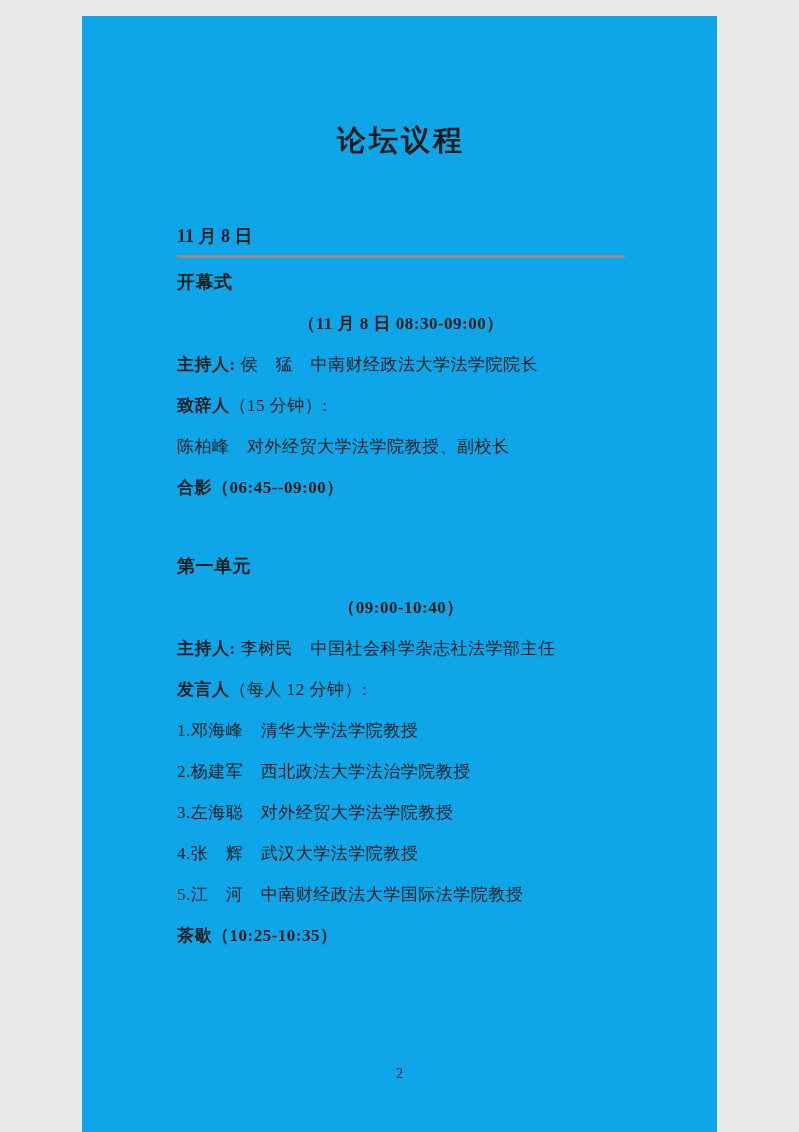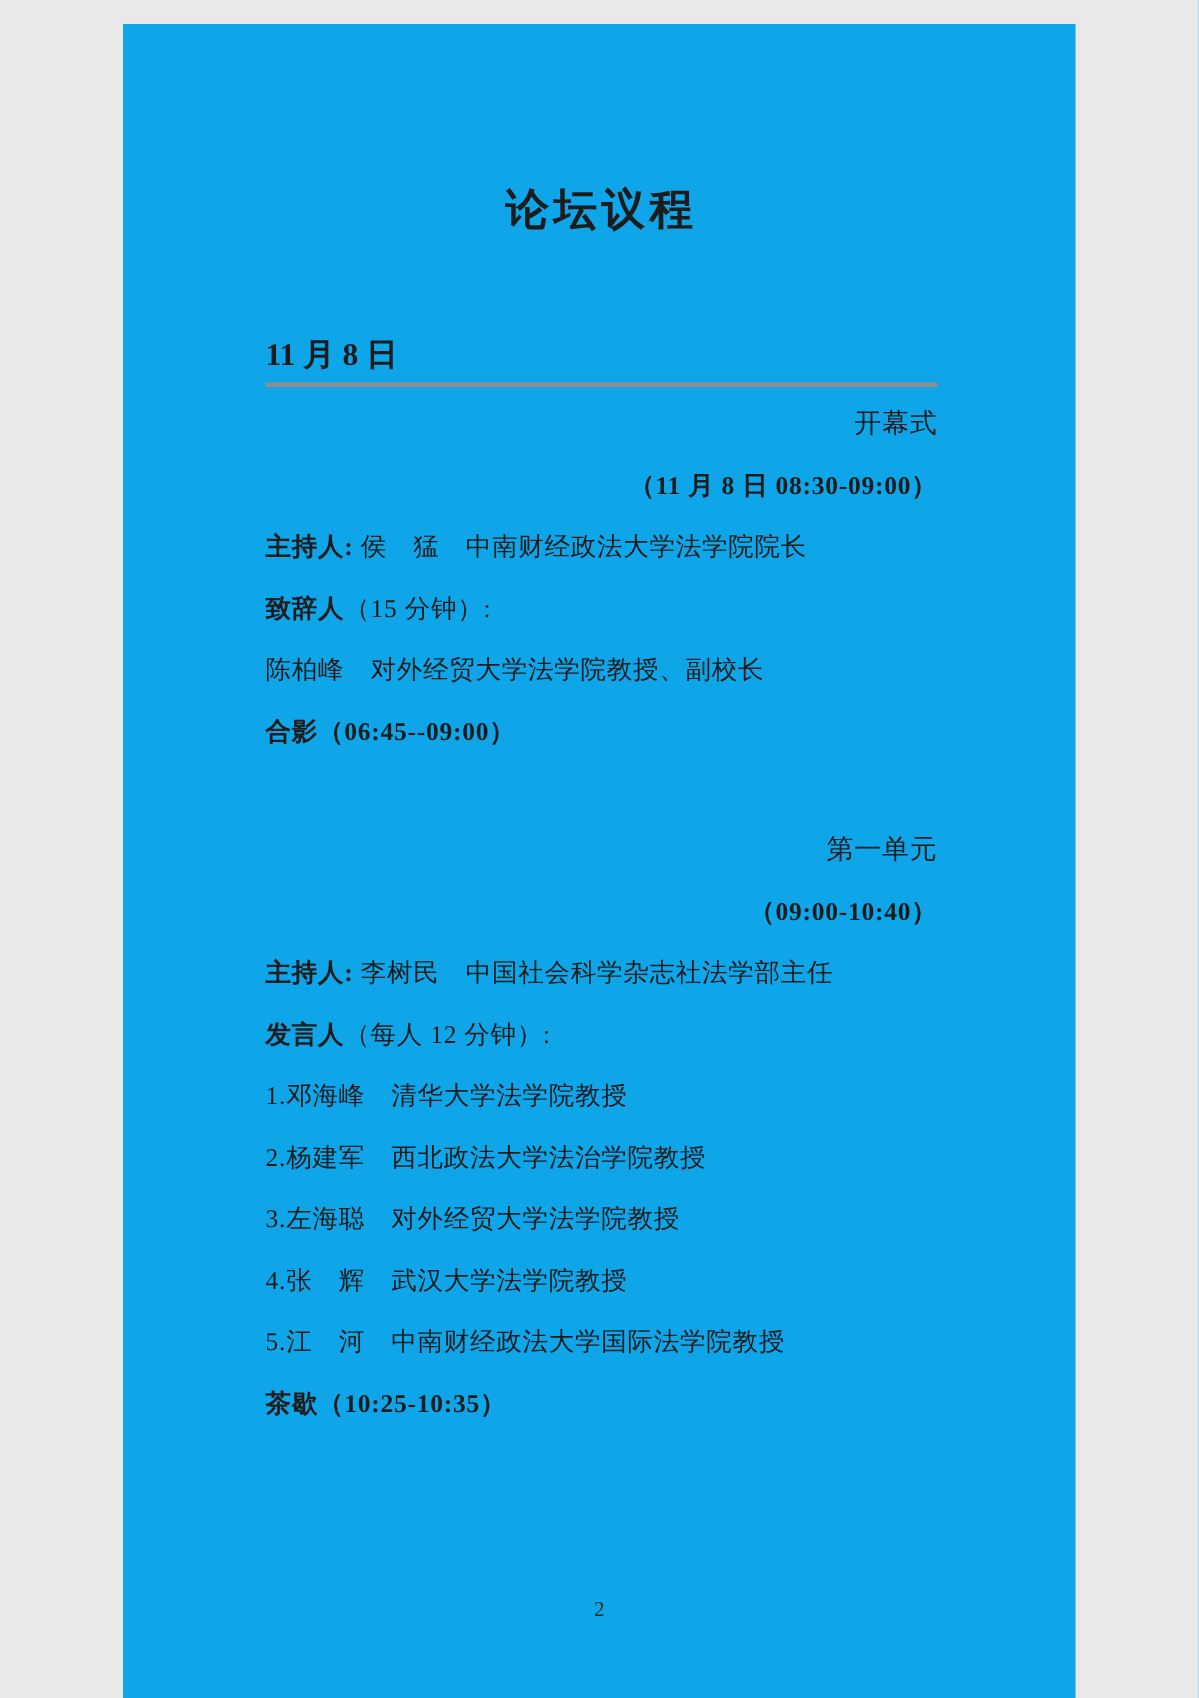--- a/index.html
+++ b/index.html
@@ -26,40 +26,40 @@
     padding-top: 102px;
     text-align: center;
     font-size: 29px;
     font-weight: bold;
     letter-spacing: 3px;
     line-height: 44px;
   }
   .date-line {
     margin: 0;
     margin-top: 62px;
-    font-size: 21px;
+    font-size: 18px;
     font-weight: bold;
     line-height: 24px;
     padding-bottom: 7px;
     border-bottom: 3px solid #8f8f8f;
   }
   .line {
     margin: 0;
     font-size: 17px;
     line-height: 41px;
     height: 41px;
     white-space: pre-wrap;
     letter-spacing: 0.5px;
   }
   .section-head {
     font-size: 18px;
-    font-weight: normal;
-    text-align: right;
+    font-weight: bold;
+    text-align: left;
   }
-  .center { text-align: right; }
+  .center { text-align: center; }
   .bold { font-weight: bold; }
   .spacer { height: 38px; }
   .small-gap { height: 4px; }
   .page-number {
     position: absolute;
     bottom: 66px;
     left: 0;
     right: 0;
     text-align: center;
     font-size: 14px;

